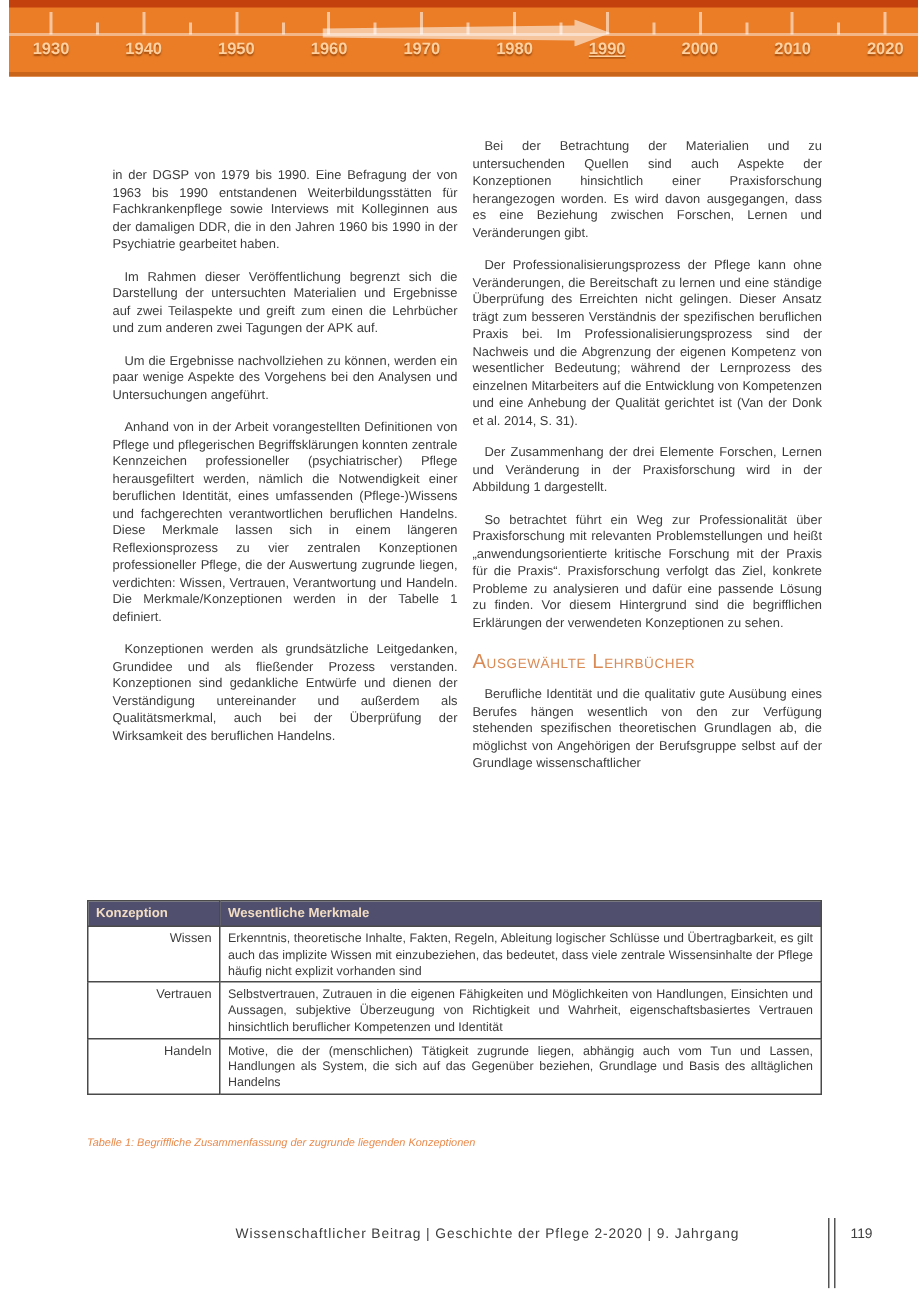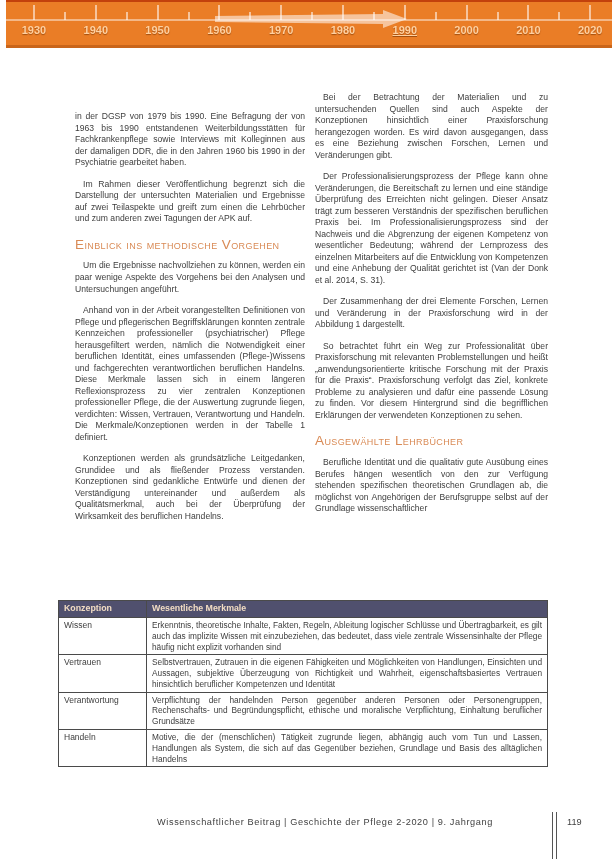--- a/index.html
+++ b/index.html
@@ -5,21 +5,21 @@
   html,body { margin:0; padding:0; background:#ffffff; }
   .page {
     position:relative; width:612px; height:859px; background:#ffffff;
     font-family:"Liberation Sans", sans-serif; overflow:hidden;
   }
 
   
   .band {
     position:absolute; top:0; left:6px; right:0; height:43px;
     background:#ea7d26;
-    border-top:2px solid #c2410c;
+    border-top:5px solid #c2410c;
     border-bottom:3px solid #c9651a;
   }
   .band-line { position:absolute; left:0; right:0; top:17px; height:2px; background:rgba(255,255,255,0.45); }
   .tick { position:absolute; width:2px; background:rgba(255,255,255,0.55); }
   .tick.major { top:3px; height:15px; }
   .tick.minor { top:10px; height:8px; }
   .year-label {
     position:absolute; top:22px; width:46px; margin-left:-23px; text-align:center;
     font-size:11px; font-weight:bold; color:#ffd0a0;
     text-shadow:0 1px 1px rgba(150,70,10,0.85);
@@ -42,21 +42,21 @@
   h3.sub {
     color:#e0772f; font-size:8.8px; font-weight:bold; margin:2px 0 5px 0;
     white-space:pre-line; text-align:left; line-height:1.25;
   }
 
   
   .tbl {
     position:absolute; left:58px; top:600px; width:490px;
     border-collapse:collapse; table-layout:fixed;
   }
-  .tbl th, .tbl td { border:1px solid #4a4a4a; padding:2px 5px; vertical-align:top; }
+  .tbl th, .tbl td { border:1px solid #4a4a4a; padding:2px 5px; vertical-align:top;text-align:right; }
   .tbl th {
     background:#50506e; color:#f2ddc4; font-size:8.8px; text-align:left;
     font-weight:bold; height:12px;
   }
   .tbl col.c-k { width:88px; }
   .tbl td.k { font-size:8.5px; color:#3d3d3d; }
   .tbl td.m { font-size:8.3px; line-height:1.3; text-align:justify; color:#3d3d3d; }
   .caption {
     position:absolute; left:58px; top:757px; font-size:7.3px; font-style:italic;
     color:#e98a4c;
@@ -112,21 +112,20 @@
       <div class="tick major" style="left: 521.4px;"></div>
       <div class="tick minor" style="left: 552.3px;"></div>
       <div class="year-label" style="left: 522.4px;">2010</div>
       <div class="tick major" style="left: 583.2px;"></div>
       <div class="year-label" style="left: 584.2px; text-align: center;">2020</div>
     </div>
 
   <div class="col" id="col-left">
     <p>in der DGSP von 1979 bis 1990. Eine Befragung der von 1963 bis 1990 entstandenen Weiterbildungsstätten für Fachkrankenpflege sowie Interviews mit Kolleginnen aus der damaligen DDR, die in den Jahren 1960 bis 1990 in der Psychiatrie gearbeitet haben.</p>
     <p class="ind">Im Rahmen dieser Veröffentlichung begrenzt sich die Darstellung der untersuchten Materialien und Ergebnisse auf zwei Teilaspekte und greift zum einen die Lehrbücher und zum anderen zwei Tagungen der APK auf.</p>
-    <h2 class="sc">Einblick ins methodische Vorgehen</h2>
     <p class="ind">Um die Ergebnisse nachvollziehen zu können, werden ein paar wenige Aspekte des Vorgehens bei den Analysen und Untersuchungen angeführt.</p>
     <p class="ind">Anhand von in der Arbeit vorangestellten Definitionen von Pflege und pflegerischen Begriffsklärungen konnten zentrale Kennzeichen professioneller (psychiatrischer) Pflege herausgefiltert werden, nämlich die Notwendigkeit einer beruflichen Identität, eines umfassenden (Pflege-)Wissens und fachgerechten verantwortlichen beruflichen Handelns. Diese Merkmale lassen sich in einem längeren Reflexionsprozess zu vier zentralen Konzeptionen professioneller Pflege, die der Auswertung zugrunde liegen, verdichten: Wissen, Vertrauen, Verantwortung und Handeln. Die Merkmale/Konzeptionen werden in der Tabelle 1 definiert.</p>
     <p class="ind">Konzeptionen werden als grundsätzliche Leitgedanken, Grundidee und als fließender Prozess verstanden. Konzeptionen sind gedankliche Entwürfe und dienen der Verständigung untereinander und außerdem als Qualitätsmerkmal, auch bei der Überprüfung der Wirksamkeit des beruflichen Handelns.</p>
   </div>
 
   <div class="col" id="col-right">
     <p class="ind">Bei der Betrachtung der Materialien und zu untersuchenden Quellen sind auch Aspekte der Konzeptionen hinsichtlich einer Praxisforschung herangezogen worden. Es wird davon ausgegangen, dass es eine Beziehung zwischen Forschen, Lernen und Veränderungen gibt.</p>
     <p class="ind">Der Professionalisierungsprozess der Pflege kann ohne Veränderungen, die Bereitschaft zu lernen und eine ständige Überprüfung des Erreichten nicht gelingen. Dieser Ansatz trägt zum besseren Verständnis der spezifischen beruflichen Praxis bei. Im Professionalisierungsprozess sind der Nachweis und die Abgrenzung der eigenen Kompetenz von wesentlicher Bedeutung; während der Lernprozess des einzelnen Mitarbeiters auf die Entwicklung von Kompetenzen und eine Anhebung der Qualität gerichtet ist (Van der Donk et al. 2014, S. 31).</p>
     <p class="ind">Der Zusammenhang der drei Elemente Forschen, Lernen und Veränderung in der Praxisforschung wird in der Abbildung 1 dargestellt.</p>
     <p class="ind">So betrachtet führt ein Weg zur Professionalität über Praxisforschung mit relevanten Problemstellungen und heißt „anwendungsorientierte kritische Forschung mit der Praxis für die Praxis“. Praxisforschung verfolgt das Ziel, konkrete Probleme zu analysieren und dafür eine passende Lösung zu finden. Vor diesem Hintergrund sind die begrifflichen Erklärungen der verwendeten Konzeptionen zu sehen.</p>
@@ -148,27 +147,24 @@
     <tbody id="tbl-body">
         <tr>
           <td class="k">Wissen</td>
           <td class="m">Erkenntnis, theoretische Inhalte, Fakten, Regeln, Ableitung logischer Schlüsse und Übertragbarkeit, es gilt auch das implizite Wissen mit einzubeziehen, das bedeutet, dass viele zentrale Wissensinhalte der Pflege häufig nicht explizit vorhanden sind</td>
         </tr>
         <tr>
           <td class="k">Vertrauen</td>
           <td class="m">Selbstvertrauen, Zutrauen in die eigenen Fähigkeiten und Möglichkeiten von Handlungen, Einsichten und Aussagen, subjektive Überzeugung von Richtigkeit und Wahrheit, eigenschaftsbasiertes Vertrauen hinsichtlich beruflicher Kompetenzen und Identität</td>
         </tr>
         <tr>
-          <td class="k">Verantwortung</td>
-          <td class="m">Verpflichtung der handelnden Person gegenüber anderen Personen oder Personengruppen, Rechenschafts- und Begründungspflicht, ethische und moralische Verpflichtung, Einhaltung beruflicher Grundsätze</td>
-        </tr>
-        <tr>
           <td class="k">Handeln</td>
           <td class="m">Motive, die der (menschlichen) Tätigkeit zugrunde liegen, abhängig auch vom Tun und Lassen, Handlungen als System, die sich auf das Gegenüber beziehen, Grundlage und Basis des alltäglichen Handelns</td>
         </tr>
       </tbody>
   </table>
+  <div class="caption">Tabelle 1: Begriffliche Zusammenfassung der zugrunde liegenden Konzeptionen</div>
 
   <div class="footer-text">Wissenschaftlicher Beitrag | Geschichte der Pflege 2-2020 | 9. Jahrgang</div>
   <div class="footer-rule"></div>
   <div class="page-num">119</div>
 
 </div>
 
 </body></html>

